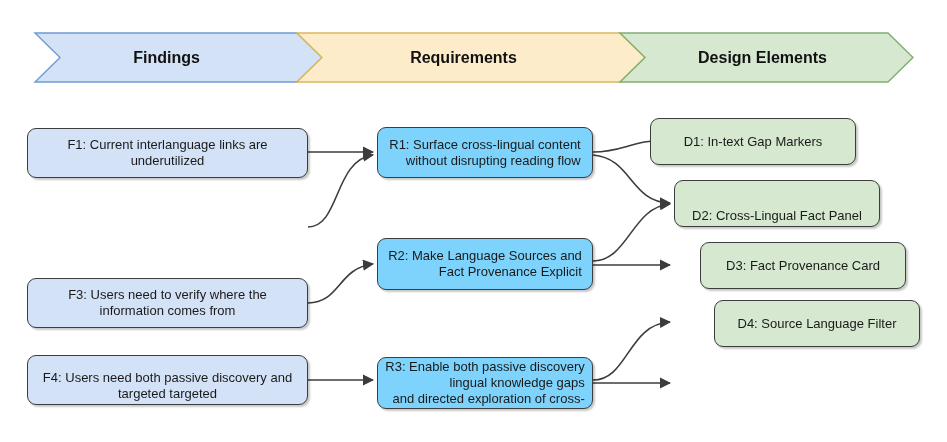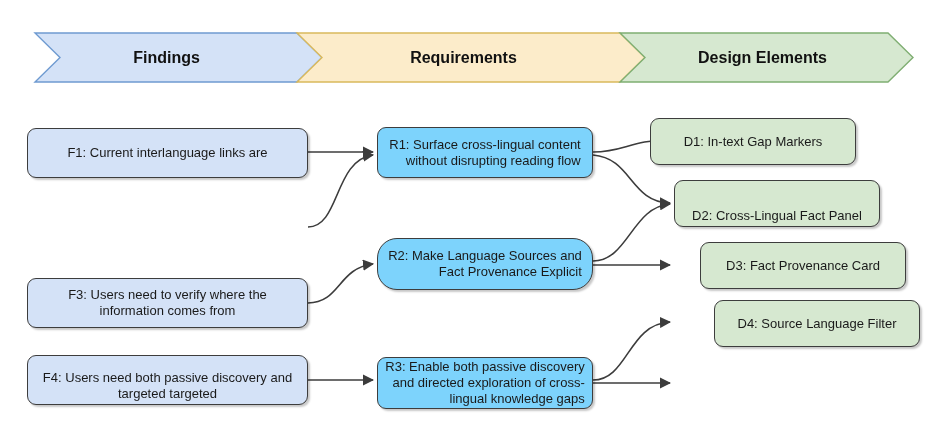--- a/index.html
+++ b/index.html
@@ -125,20 +125,21 @@
 
       <path d="M 593,380 C 628,380 628,324 670,322"></path>
 
       <path d="M 593,383 L 670,383"></path>
     </g>
   </svg>
 
   <div class="node node-findings" style="left:27px;  top:128px; width:281px; height:50px;">
     <div>
       <span>F1: Current interlanguage links are</span>
+      <span>underutilized</span>
     </div>
   </div>
 
 
   <div class="node node-findings" style="left:27px;  top:278px; width:281px; height:50px;">
     <div>
       <span>F3: Users need to verify where the</span>
       <span>information comes from</span>
     </div>
   </div>
@@ -150,32 +151,32 @@
     </div>
   </div>
 
   <div class="node node-requirements" style="left:377px; top:127px; width:216px; height:51px;">
     <div>
       <span>R1: Surface cross-lingual content</span>
       <span>without disrupting reading flow</span>
     </div>
   </div>
 
-  <div class="node node-requirements" style="left:377px; top:238px; width:216px; height:52px;border-radius:20px;">
+  <div class="node node-requirements" style="left:377px; top:238px; width:216px; height:52px;">
     <div>
       <span>R2:  Make Language Sources and</span>
       <span>Fact Provenance Explicit</span>
     </div>
   </div>
 
   <div class="node node-requirements" style="left:377px; top:357px; width:216px; height:52px;">
     <div>
       <span>R3: Enable both passive discovery</span>
+      <span>lingual knowledge gaps</span>
       <span>and directed exploration of cross-</span>
-      <span>lingual knowledge gaps</span>
     </div>
   </div>
 
   <div class="node node-design" style="left:650px; top:118px; width:206px; height:47px;">
     <span>D1: In-text Gap Markers</span>
   </div>
 
   <div class="node node-design" style="left:674px; top:180px; width:206px; height:47px;align-items:flex-end;">
     <span>D2: Cross-Lingual Fact Panel</span>
   </div>

